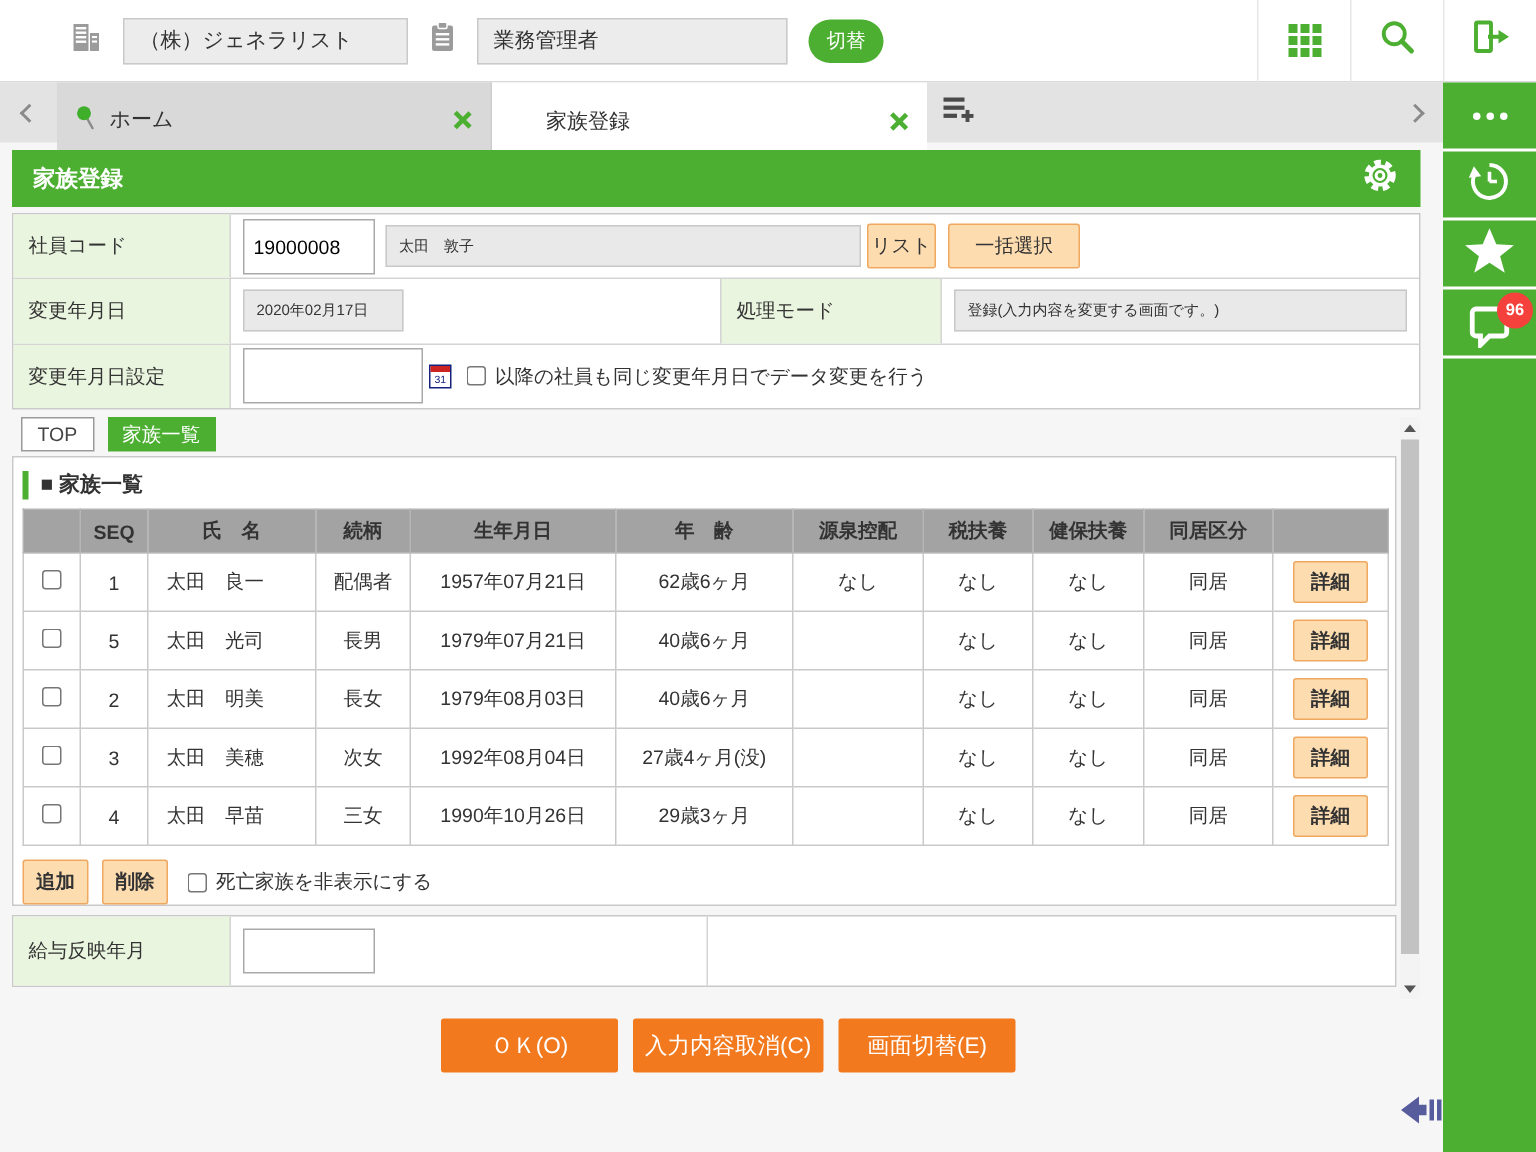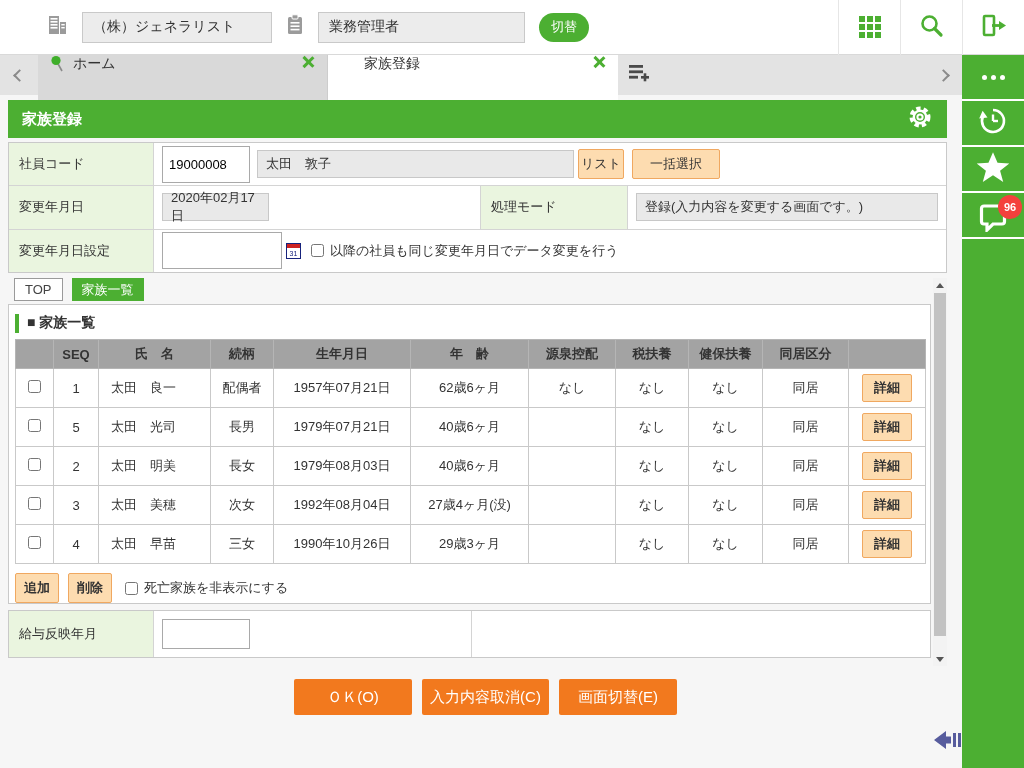--- a/index.html
+++ b/index.html
@@ -21,21 +21,21 @@
     border-left:1px solid #e6e6e6; cursor:pointer; }
   .grid-ico { display:grid; grid-template-columns:repeat(3,6px); grid-template-rows:repeat(3,6px); gap:2px; }
   .grid-ico span { background:#4caf32; }
 
   
   #tab-bar { position:absolute; left:0; top:55px; width:962px; height:40px; background:#e3e3e3; display:flex; }
   .tab-scroll { width:38px; height:40px; display:flex; align-items:center; justify-content:center; cursor:pointer; }
   .chev { width:9px; height:9px; border-left:2px solid #8a8a8a; border-bottom:2px solid #8a8a8a; }
   .chev.left { transform:rotate(45deg); }
   .chev.right { transform:rotate(-135deg); }
-  .tab { width:290px; height:52px; display:flex; align-items:flex-start; padding:0 12px; font-size:14px; cursor:pointer; }
+  .tab { width:290px; height:52px; display:flex; align-items:center; padding:0 12px; font-size:14px; cursor:pointer; }
   #tab-home { background:#d9d9d9; border-right:1px solid #cdcdcd; border-bottom:3px solid #4caf32; }
   #tab-active { background:#fff; padding-left:28px; }
   .tab-label { flex:1; text-align:left; padding-left:8px; color:#333; }
   .x-ico { width:14px; height:14px; position:relative; cursor:pointer; flex:none; }
   .x-ico:before,.x-ico:after { content:""; position:absolute; left:6px; top:0; width:2.5px; height:14px; background:#4caf32; }
   .x-ico:before { transform:rotate(45deg); } .x-ico:after { transform:rotate(-45deg); }
   #new-tab-btn { width:42px; height:40px; display:flex; align-items:center; justify-content:center; cursor:pointer; }
   #tab-scroll-right { margin-left:auto; }
 
   
@@ -53,21 +53,21 @@
   #page-title { color:#fff; font-size:15px; font-weight:bold; flex:1; }
 
   
   #form-panel { position:absolute; left:8px; top:142px; width:939px; height:131px; background:#fff;
     border:1px solid #c9c9c9; display:flex; flex-direction:column; }
   .frow { flex:1; display:flex; align-items:center; border-bottom:1px solid #d4d4d4; }
   .frow:last-child { border-bottom:none; }
   .flabel { width:145px; align-self:stretch; background:#eaf5df; border-right:1px solid #d4d4d4;
     display:flex; align-items:center; padding-left:10px; font-size:13px; flex:none; }
   .ro-field { background:#e9e9e9; border:1px solid #c8c8c8; height:28px; display:flex; align-items:center;
-    padding:0 8px; font-size:13px; }
+    padding:0 8px; font-size:10px; }
   .txt-input { height:37px; border:1px solid #a9a9a9; padding:0 6px; font-size:13px; font-family:inherit; }
   .peach-btn { background:#fddcb0; border:1px solid #f0a860; height:30px; font-size:13px; color:#333;
     cursor:pointer; border-radius:2px; font-family:inherit; }
   #emp-code-input { width:88px; margin-left:8px; }
   #emp-name-field { width:317px; margin-left:7px; }
   #list-btn { width:46px; margin-left:4px; }
   #bulk-btn { width:88px; margin-left:8px; }
   #chg-date-field { width:107px; margin-left:8px; }
   .fcell { display:flex; align-items:center; align-self:stretch; }
   #r2c1 { flex:1; } 

